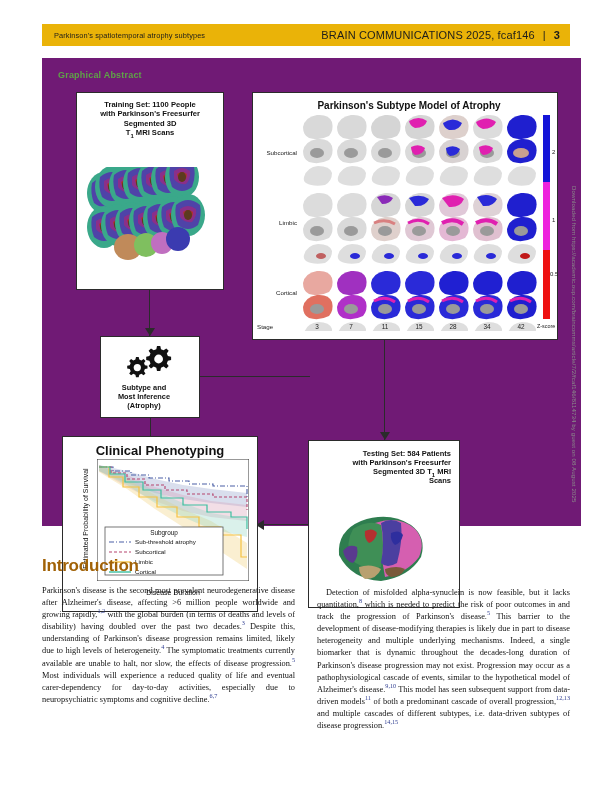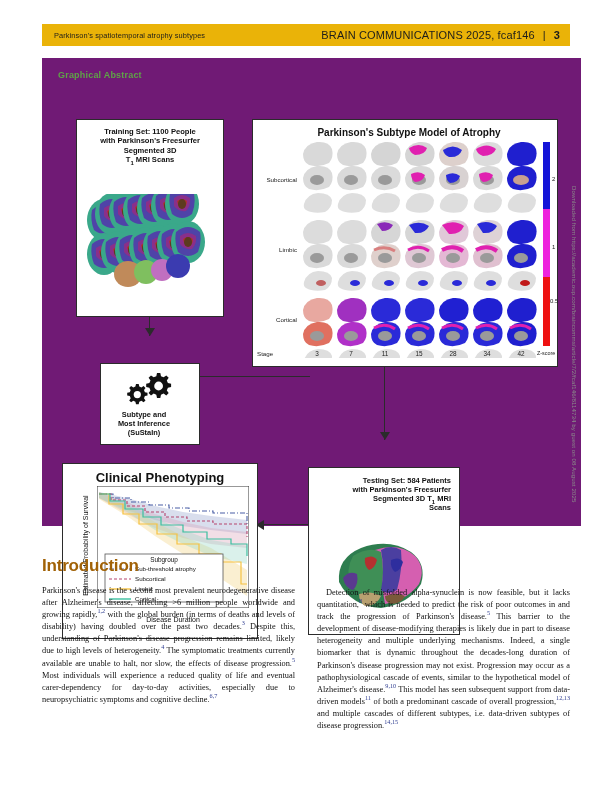--- a/index.html
+++ b/index.html
@@ -41,21 +41,21 @@
   }
   .ga-title{
     position:absolute;left:16px;top:12px;
     font-family:"Liberation Sans", sans-serif;
     font-size:9px;font-weight:bold;color:#5fa347;letter-spacing:.2px;
   }
 
   .fig{position:absolute;left:16px;top:30px;width:500px;height:428px;}
 
   
-  .box{position:absolute;border:1.2px solid #2b2b2b;background:#ffffff;box-sizing:border-box;margin-top:27px;}
+  .box{position:absolute;border:1.2px solid #2b2b2b;background:#ffffff;box-sizing:border-box;}
   .boxlabel{
     font-family:"Liberation Sans", sans-serif;
     font-weight:bold;text-align:center;color:#111;
     line-height:1.22;
   }
 
   
   #training-box{left:18px;top:4px;width:148px;height:198px;}
   #training-box .boxlabel{font-size:7.6px;padding:7px 6px 0 6px;}
 
@@ -241,21 +241,21 @@
           <g fill="#111">
             <path d="M33 3 l3.3 0 .7 3.2 2.6 1.1 2.7-1.9 2.4 2.4-1.9 2.7 1.1 2.6 3.2 .7 0 3.3-3.2 .7-1.1 2.6 1.9 2.7-2.4 2.4-2.7-1.9-2.6 1.1-.7 3.2-3.3 0-.7-3.2-2.6-1.1-2.7 1.9-2.4-2.4 1.9-2.7-1.1-2.6-3.2-.7 0-3.3 3.2-.7 1.1-2.6-1.9-2.7 2.4-2.4 2.7 1.9 2.6-1.1z"></path>
             <circle cx="34.6" cy="16" r="4.4" fill="#fff"></circle>
             <path d="M12 14 l2.7 0 .6 2.6 2.1 .9 2.2-1.5 1.9 1.9-1.5 2.2 .9 2.1 2.6 .6 0 2.7-2.6 .6-.9 2.1 1.5 2.2-1.9 1.9-2.2-1.5-2.1 .9-.6 2.6-2.7 0-.6-2.6-2.1-.9-2.2 1.5-1.9-1.9 1.5-2.2-.9-2.1-2.6-.6 0-2.7 2.6-.6 .9-2.1-1.5-2.2 1.9-1.9 2.2 1.5 2.1-.9z"></path>
             <circle cx="13.3" cy="24.6" r="3.6" fill="#fff"></circle>
           </g>
         </svg>
         <div class="boxlabel">
           <span>Subtype and</span><br>
           <span>Most Inference</span><br>
-          <span>(SuStaIn)</span>
+          <span>(Atrophy)</span>
         </div>
       </div>
 
       <div class="box" id="model-box">
         <div id="model-title">Parkinson's Subtype Model of Atrophy</div>
 
         <div class="row-label" style="left:2px;top:56px;width:42px;">Subcortical</div>
         <div class="row-label" style="left:2px;top:126px;width:42px;">Limbic</div>
         <div class="row-label" style="left:2px;top:196px;width:42px;">Cortical</div>
 

